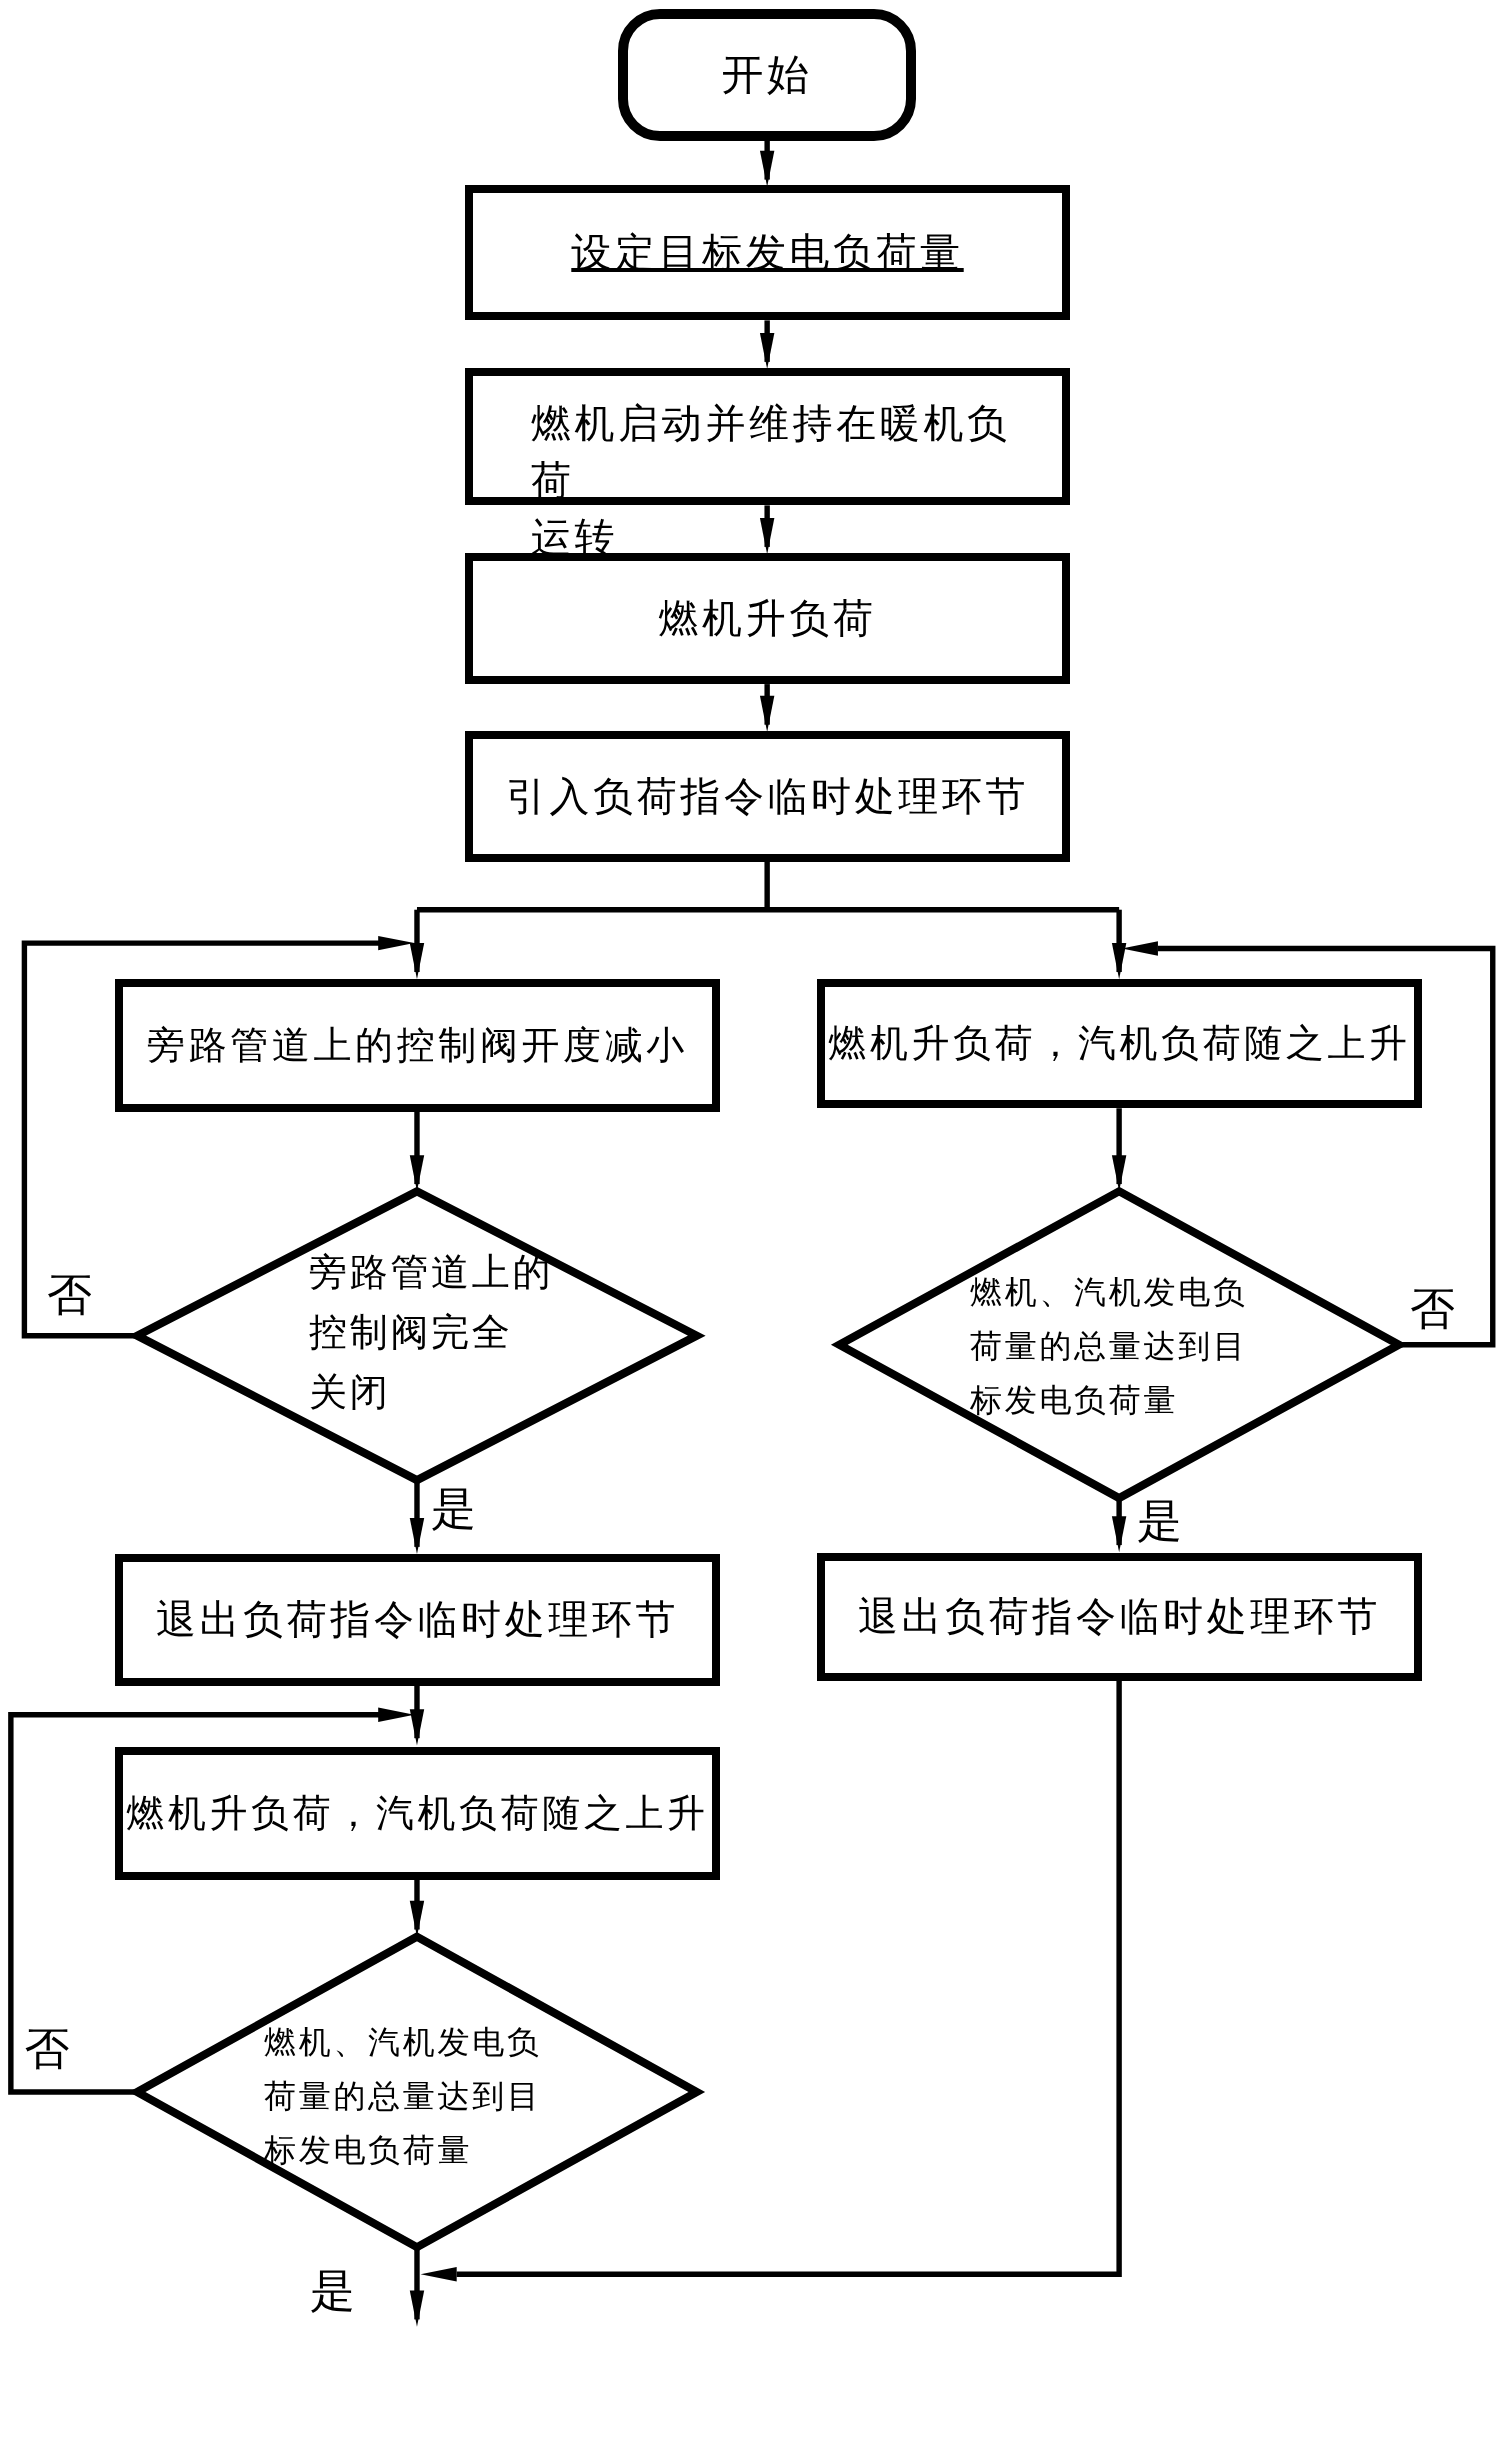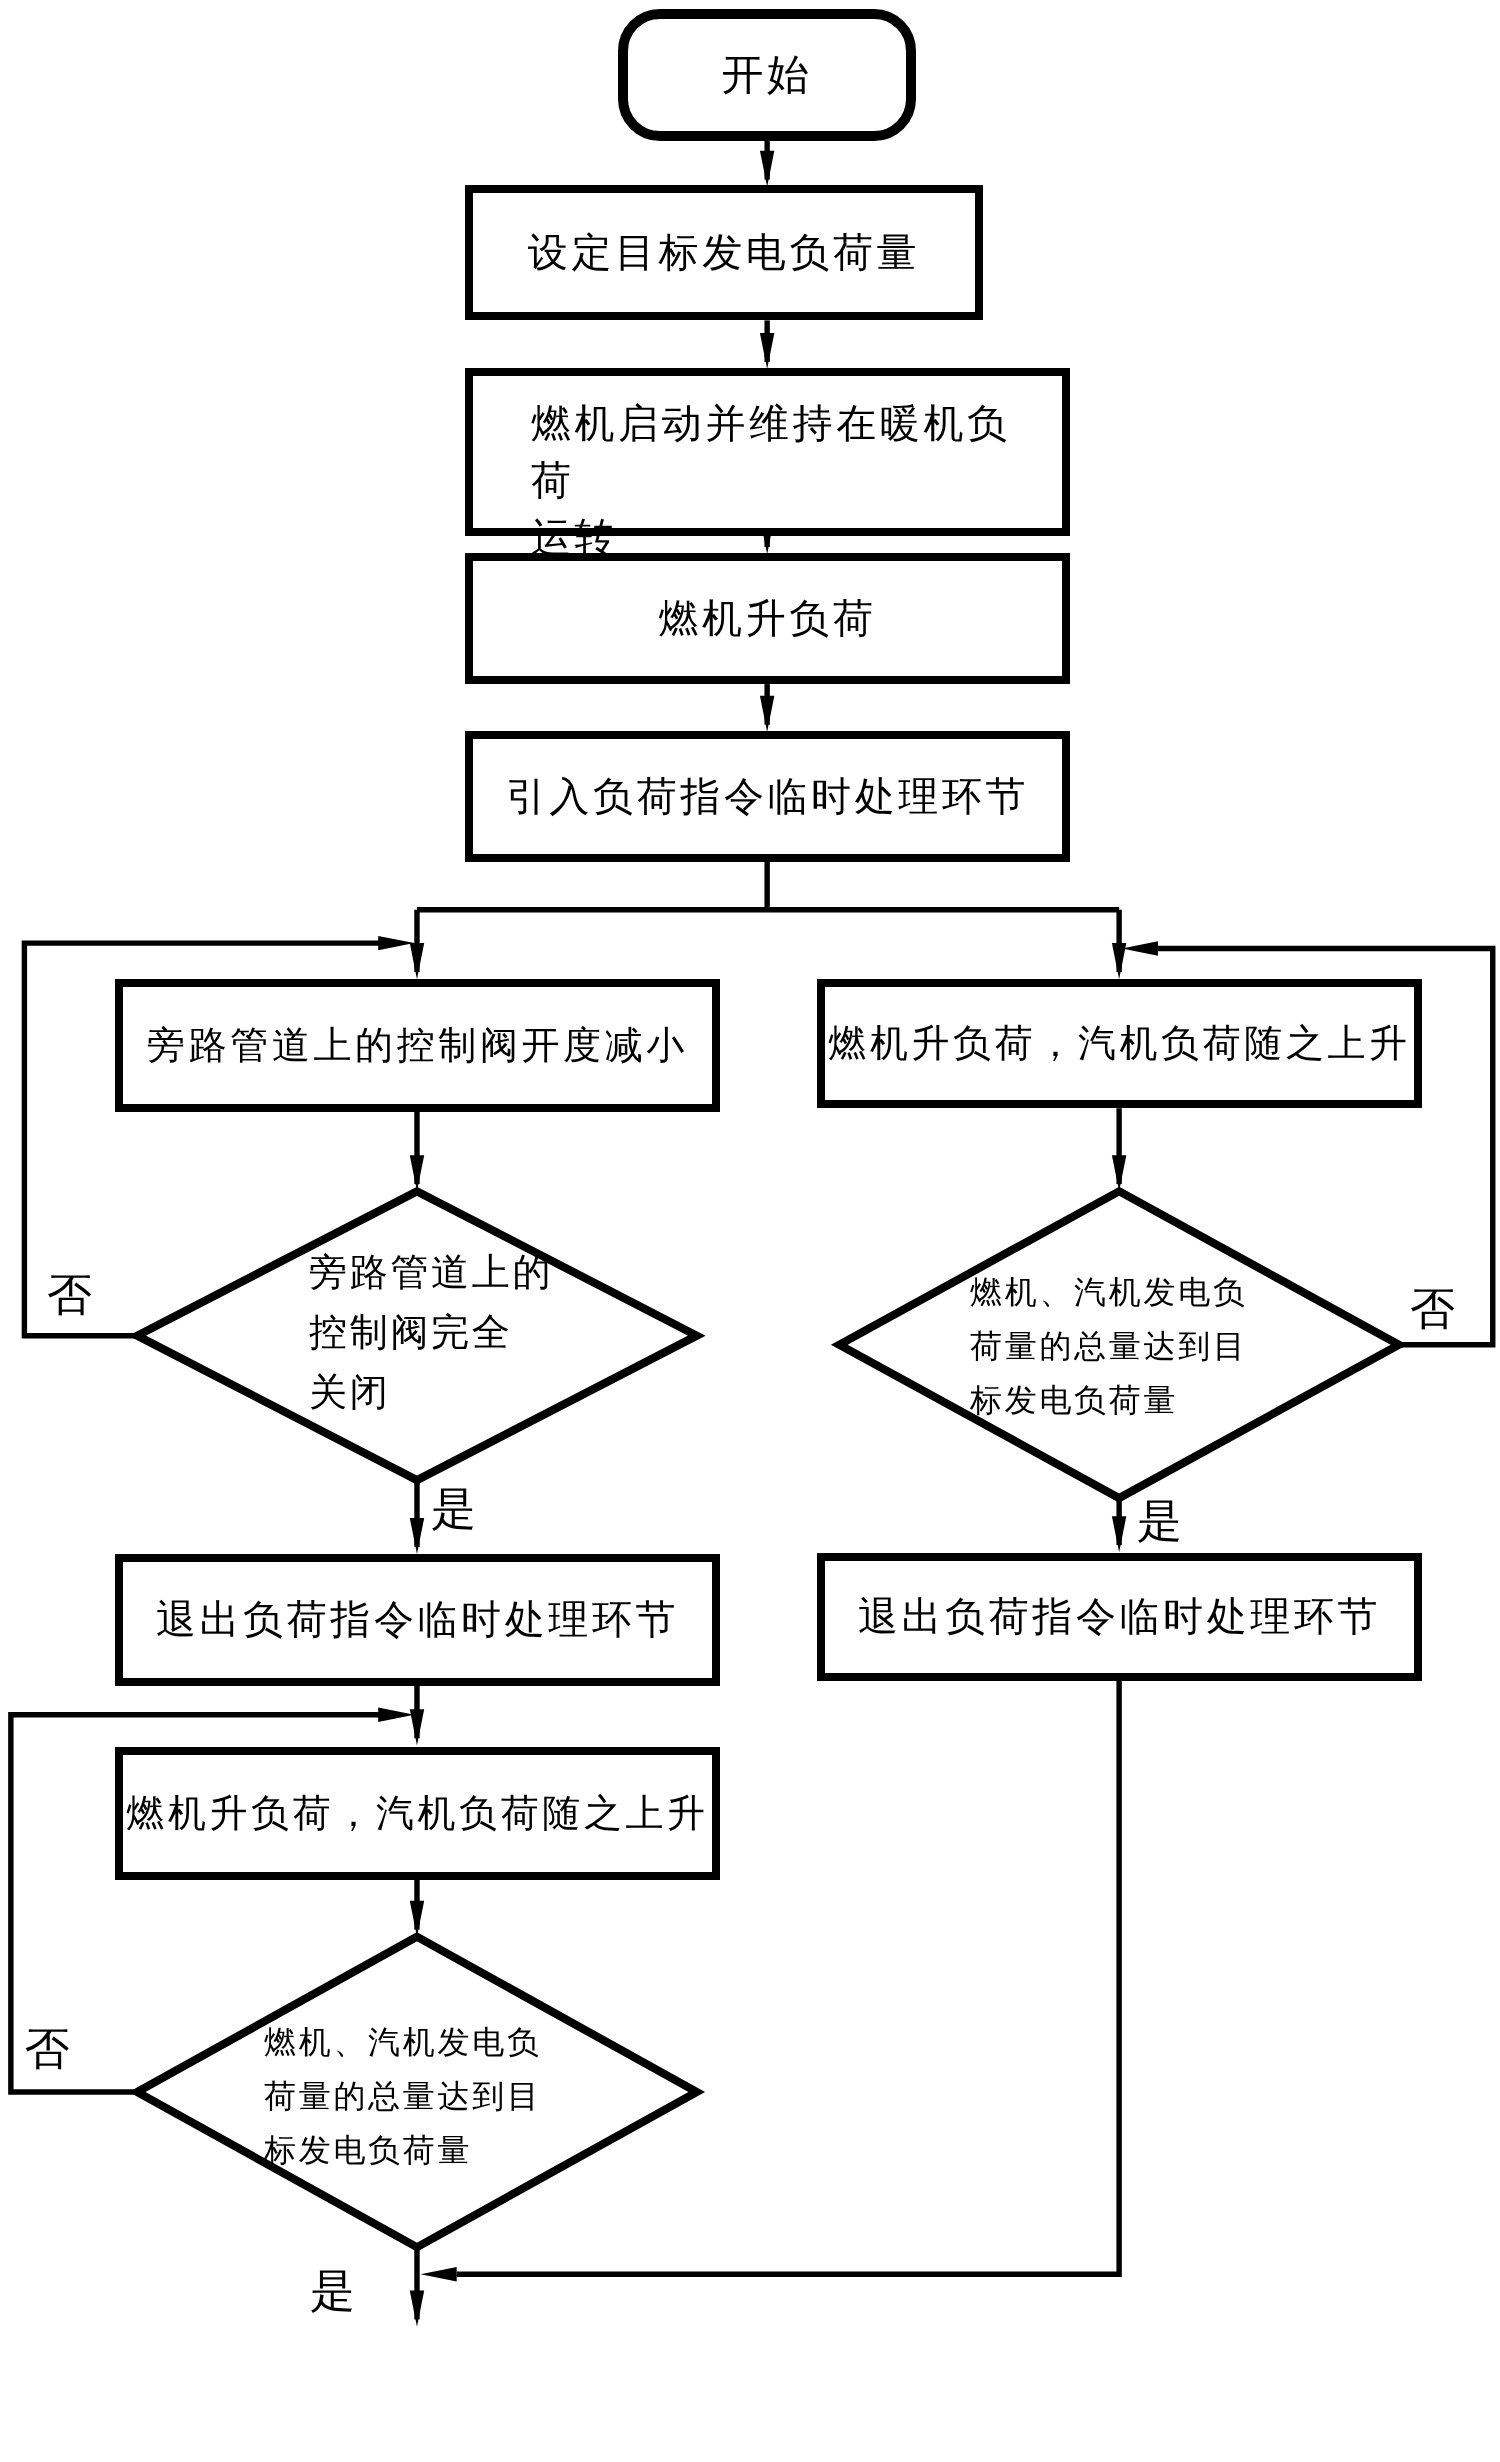--- a/index.html
+++ b/index.html
@@ -144,25 +144,25 @@
 
     <polygon class="decision" points="462,1320 772,1480 462,1640 152,1480"></polygon>
     <polygon class="decision" points="1240,1320 1550,1490 1240,1660 930,1490"></polygon>
     <polygon class="decision" points="462,2146 772,2318 462,2490 152,2318"></polygon>
   </svg>
 
   <div class="node terminal" style="left:618px; top:9px; width:298px; height:132px;">
     <span>开始</span>
   </div>
 
-  <div class="node" style="left:465px; top:185px; width:518px; height:135px;">
+  <div class="node" style="left:465px; top:185px; width:605px; height:135px;text-decoration:underline;">
     <span>设定目标发电负荷量</span>
   </div>
 
-  <div class="node multiline" style="left:465px; top:368px; width:605px; height:168px;">
+  <div class="node multiline" style="left:465px; top:368px; width:605px; height:137px;">
     <span>燃机启动并维持在暖机负荷</span>
     <span>运转</span>
   </div>
 
   <div class="node" style="left:465px; top:553px; width:605px; height:131px;">
     <span>燃机升负荷</span>
   </div>
 
   <div class="node" style="left:465px; top:731px; width:605px; height:131px;">
     <span>引入负荷指令临时处理环节</span>

